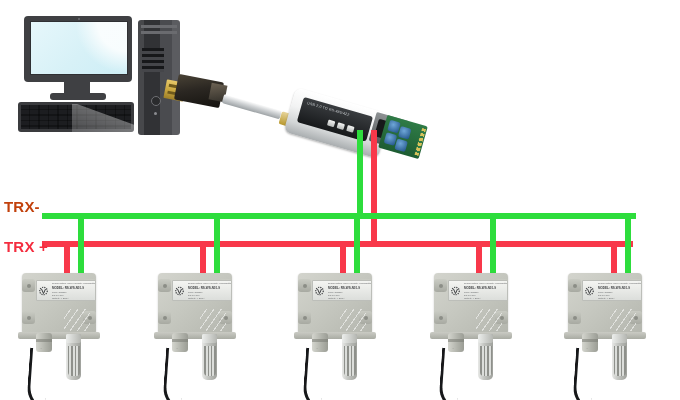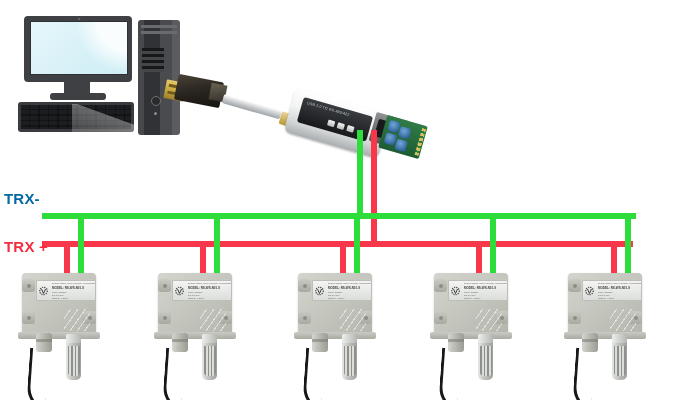--- a/index.html
+++ b/index.html
@@ -7,21 +7,21 @@
        font-family:"Liberation Sans",sans-serif;}
   .stage{position:absolute;left:0;top:0;width:680px;height:400px;}
 
   
   .bus{position:absolute;}
   .bus-green{background:#2ddd3c;}
   .bus-red{background:#f8384a;}
 
   .bus-label{position:absolute;font-weight:bold;font-size:15px;letter-spacing:.2px;
              white-space:nowrap;}
-  .lbl-trxm{color:#0369a1;left:4px;top:190px;}
+  .lbl-trxm{color:#c2410c;left:4px;top:198px;}
   .lbl-trxp{color:#f42d3f;left:4px;top:238px;}
 
   
   .computer{position:absolute;left:18px;top:16px;width:160px;height:120px;}
   .mon-body{position:absolute;left:6px;top:0px;width:108px;height:66px;
             background:#3f4043;border-radius:4px;}
   .mon-screen{position:absolute;left:6px;top:5px;width:96px;height:52px;
               background:linear-gradient(135deg,#e6f7fb 0%,#d7f1f7 55%,#cdeef6 100%);
               border:1px solid #2f3033;}
   .mon-gloss{position:absolute;right:0;top:0;width:52px;height:52px;

